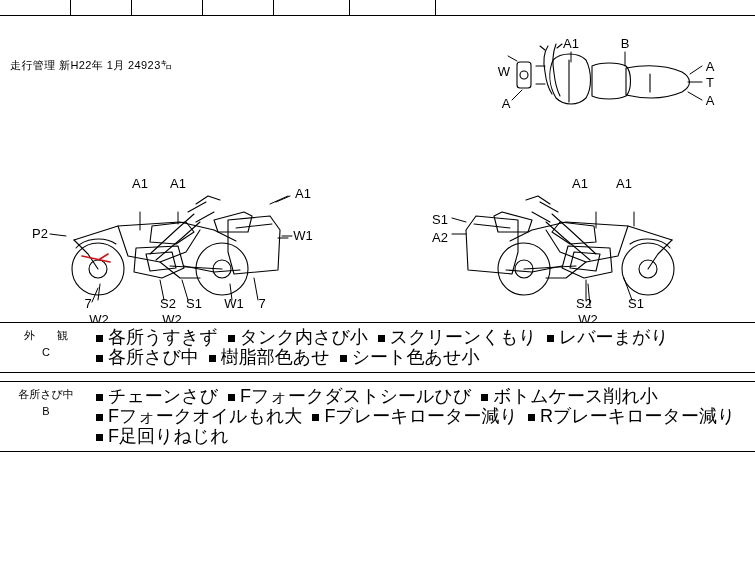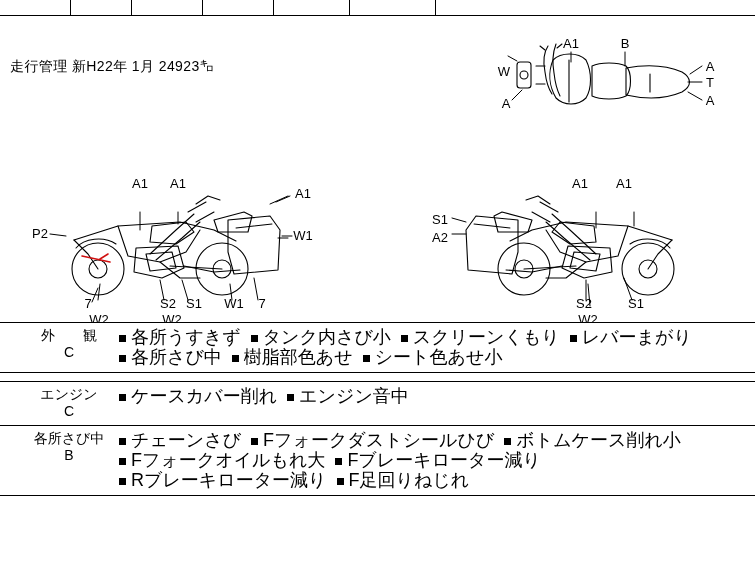--- a/index.html
+++ b/index.html
@@ -38,21 +38,21 @@
     height: 15px;
   }
   .top-table td.noborder-left { border-left: none; }
   .top-table td.noborder-right { border-right: none; }
 
   
   .runline {
     position: absolute;
     left: 10px;
     top: 58px;
-    font-size: 14px;
+    font-size: 11px;
     letter-spacing: 0.4px;
     white-space: nowrap;
   }
 
   
   .diagram {
     position: absolute;
     left: 0;
     top: 16px;
     width: 755px;
@@ -72,23 +72,22 @@
   .insp tr { }
   .insp td {
     border-top: 1px solid #000;
     border-bottom: 1px solid #000;
     padding: 4px 0 5px 0;
     vertical-align: top;
   }
   .insp td.cat {
     width: 92px;
     text-align: center;
-    font-size: 14px;
+    font-size: 11px;
     line-height: 17px;
-    padding-left: 23px;
   }
   .insp td.items {
     font-size: 18px;
     line-height: 20px;
     padding-left: 4px;
     padding-right: 6px;
   }
   .grade {
     display: block;
     text-align: center;
@@ -322,31 +321,20 @@
           <span class="chip"><span class="sq"></span><span>各所うすきず</span></span><span class="chip"><span class="sq"></span><span>タンク内さび小</span></span><span class="chip"><span class="sq"></span><span>スクリーンくもり</span></span><span class="chip"><span class="sq"></span><span>レバーまがり</span></span><span class="chip"><span class="sq"></span><span>各所さび中</span></span><span class="chip"><span class="sq"></span><span>樹脂部色あせ</span></span><span class="chip"><span class="sq"></span><span>シート色あせ小</span></span>
         </span>
       </td>
     </tr>
     <tr class="gap">
       <td></td>
       <td></td>
     </tr>
     <tr>
       <td class="cat">
-        <span>エンジン</span>
-        <span class="grade">C</span>
-      </td>
-      <td class="items">
-        <span class="items-wrap">
-          <span class="chip"><span class="sq"></span><span>ケースカバー削れ</span></span><span class="chip"><span class="sq"></span><span>エンジン音中</span></span>
-        </span>
-      </td>
-    </tr>
-    <tr>
-      <td class="cat">
         <span>各所さび中</span>
         <span class="grade">B</span>
       </td>
       <td class="items">
         <span class="items-wrap">
           <span class="chip"><span class="sq"></span><span>チェーンさび</span></span><span class="chip"><span class="sq"></span><span>Fフォークダストシールひび</span></span><span class="chip"><span class="sq"></span><span>ボトムケース削れ小</span></span><span class="chip"><span class="sq"></span><span>Fフォークオイルもれ大</span></span><span class="chip"><span class="sq"></span><span>Fブレーキローター減り</span></span><span class="chip"><span class="sq"></span><span>Rブレーキローター減り</span></span><span class="chip"><span class="sq"></span><span>F足回りねじれ</span></span>
         </span>
       </td>
     </tr>
   </tbody>

